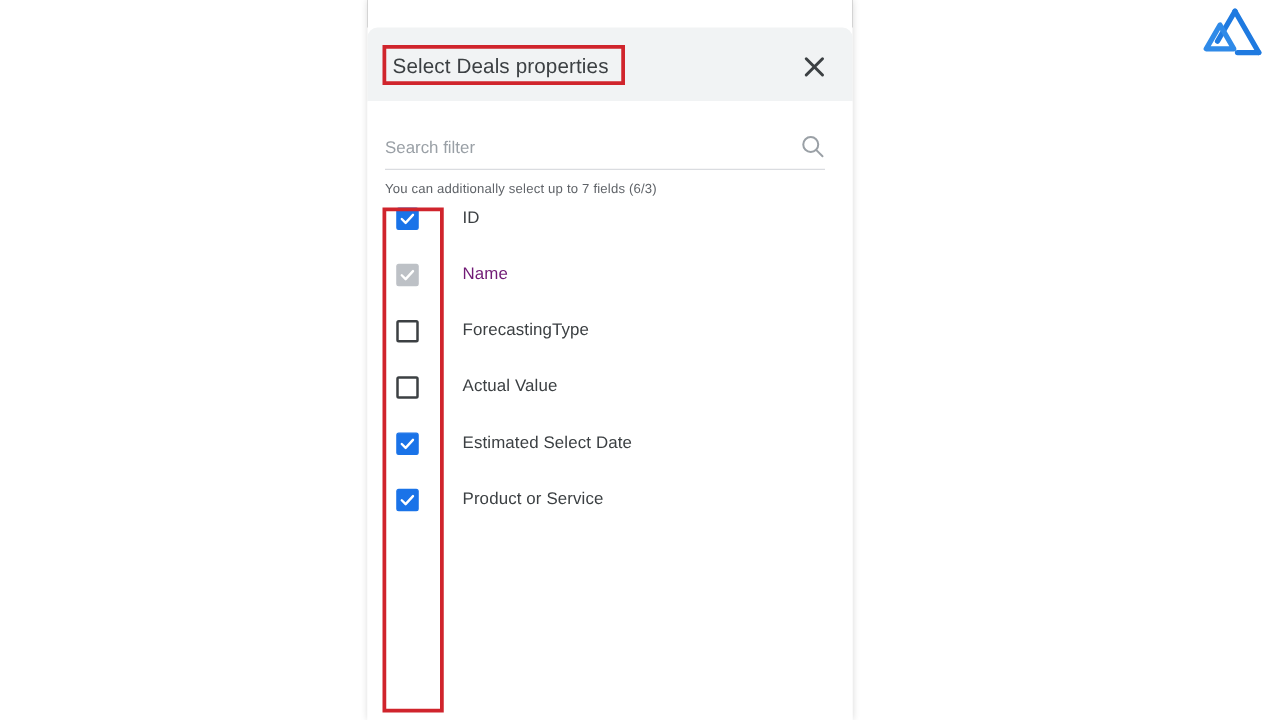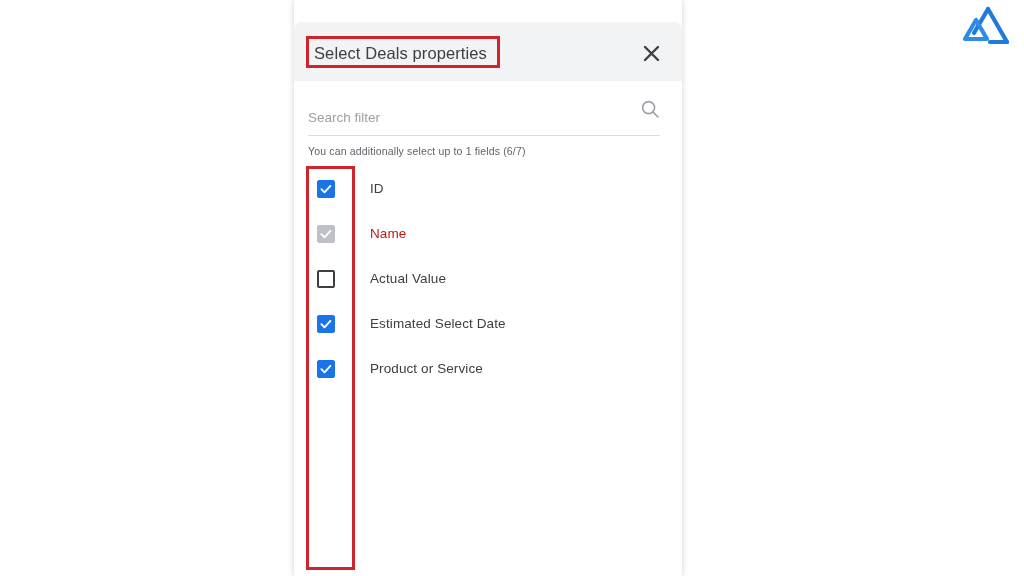--- a/index.html
+++ b/index.html
@@ -95,20 +95,21 @@
 
   
   #search-row {
     position: absolute;
     left: 14px;
     top: 18px;
     width: 352px;
     height: 36px;
     border-bottom: 1px solid #dadce0;
     display: flex;
+    align-items: center;
     justify-content: space-between;
     gap: 28px;
   }
   #search-input {
     border: none;
     outline: none;
     background: transparent;
     font-family: "Liberation Sans", sans-serif;
     font-size: 13.5px;
     color: #3c4043;
@@ -133,21 +134,21 @@
   
   #field-list {
     position: absolute;
     left: 0;
     top: 85px;
     width: 388px;
   }
   .field-row {
     height: 45px;
     display: flex;
-    align-items: center;
+    align-items: flex-start;
     cursor: pointer;
   }
   .field-row.disabled { cursor: default; }
   .cb {
     width: 18px;
     height: 18px;
     margin-left: 23px;
     flex: none;
     box-sizing: border-box;
     border-radius: 2px;
@@ -157,21 +158,21 @@
   .cb.checked-disabled { background: #bdc1c6; border: 1px solid #bdc1c6; }
   .cb.unchecked { background: #ffffff; border: 2px solid #3c4043; }
   .cb svg { position: absolute; left: 1px; top: 1px; display: block; }
   .field-label {
     margin-left: 35px;
     font-size: 13.5px;
     color: #3c4043;
     letter-spacing: .1px;
     white-space: nowrap;
   }
-  .field-row.disabled .field-label { color: #b91c1c; }
+  .field-row.disabled .field-label { color: #701a75; }
 
   
   .annot {
     position: absolute;
     border: 3px solid #d0242c;
     pointer-events: none;
     box-sizing: border-box;
   }
   #annot-title { left: 306px; top: 36px; width: 194px; height: 32px; }
   #annot-checkbox-column { left: 306px; top: 166px; width: 49px; height: 404px; }
@@ -208,41 +209,45 @@
     <div id="search-row">
       <input id="search-input" type="text" placeholder="Search filter" style="">
       <span id="search-icon">
         <svg width="20" height="20" viewBox="0 0 20 20" xmlns="http://www.w3.org/2000/svg">
           <circle cx="8.6" cy="8.6" r="6" fill="none" stroke="#9aa0a6" stroke-width="1.6"></circle>
           <path d="M13.1 13.1 L18 18" stroke="#9aa0a6" stroke-width="1.6" stroke-linecap="round"></path>
         </svg>
       </span>
     </div>
 
-    <div id="helper-text">You can additionally select up to 1 fields (6/7)</div>
+    <div id="helper-text">You can additionally select up to 7 fields (6/3)</div>
 
     <div id="field-list">
         <div class="field-row">
           <span class="cb checked">
             <svg width="14" height="14" viewBox="0 0 14 14" xmlns="http://www.w3.org/2000/svg">
               <path d="M2.4 7.2 L5.5 10.3 L11.4 3.9" fill="none" stroke="#ffffff" stroke-width="1.9" stroke-linecap="round" stroke-linejoin="round"></path>
             </svg>
           </span>
           <span class="field-label">ID</span>
         </div>
         <div class="field-row disabled">
           <span class="cb checked-disabled">
             <svg width="14" height="14" viewBox="0 0 14 14" xmlns="http://www.w3.org/2000/svg">
               <path d="M2.4 7.2 L5.5 10.3 L11.4 3.9" fill="none" stroke="#ffffff" stroke-width="1.9" stroke-linecap="round" stroke-linejoin="round"></path>
             </svg>
           </span>
           <span class="field-label">Name</span>
         </div>
         <div class="field-row">
           <span class="cb unchecked"></span>
+          <span class="field-label">ForecastingType</span>
+        </div>
+        <div class="field-row">
+          <span class="cb unchecked"></span>
           <span class="field-label">Actual Value</span>
         </div>
         <div class="field-row">
           <span class="cb checked">
             <svg width="14" height="14" viewBox="0 0 14 14" xmlns="http://www.w3.org/2000/svg">
               <path d="M2.4 7.2 L5.5 10.3 L11.4 3.9" fill="none" stroke="#ffffff" stroke-width="1.9" stroke-linecap="round" stroke-linejoin="round"></path>
             </svg>
           </span>
           <span class="field-label">Estimated Select Date</span>
         </div>

